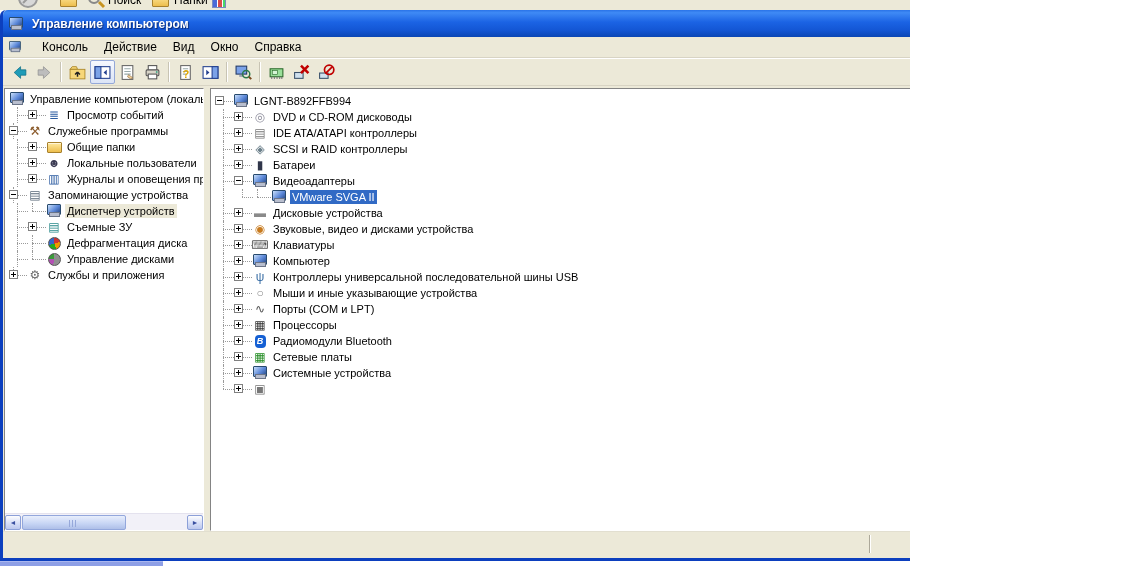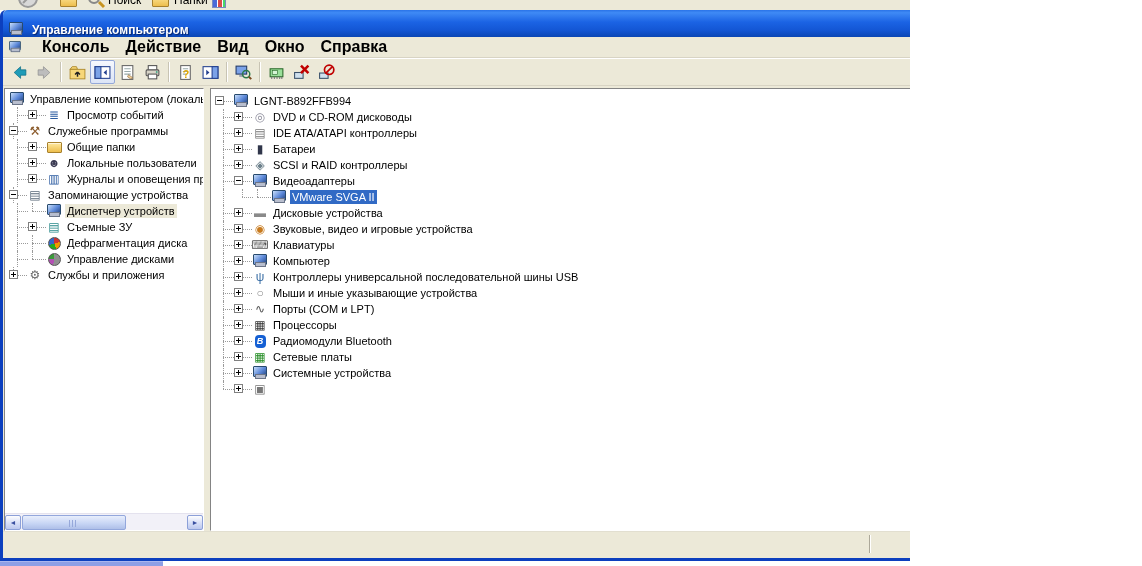--- a/index.html
+++ b/index.html
@@ -22,36 +22,36 @@
   .bg-file { position:absolute; left:2px; top:45px; font-size:11px; line-height:13px; }
   .bg-file-name { color:#000; }
   .bg-file-type, .bg-file-size { color:#808080; }
   .bg-bottom { position:absolute; left:0; top:561px; width:1142px; height:5px; background:#ffffff; }
   .bg-taskbar-frag { position:absolute; left:0; top:0; width:163px; height:5px; background:#8e9fe6; border-top:1px solid #aab6ee; }
 
   
   .window { position:absolute; left:0; top:10px; width:1090px; height:551px; background:#ece9d8;
     border-left:3px solid #0c3fbe; border-right:3px solid #0c3fbe; border-bottom:3px solid #0c3fbe;
     border-radius:6px 6px 0 0; }
-  .titlebar { position:relative; height:27px; border-radius:5px 5px 0 0; display:flex; align-items:flex-end; padding:0 4px 0 5px;
+  .titlebar { position:relative; height:27px; border-radius:5px 5px 0 0; display:flex; align-items:center; padding:0 4px 0 5px;
     background:linear-gradient(180deg,#2a73e8 0%,#3f8af5 10%,#1b63e4 45%,#1356d4 75%,#0a46b4 100%); }
   .title-text { color:#fff; font-size:12px; font-weight:bold; text-shadow:1px 1px 1px rgba(0,0,30,.55); margin-left:5px; flex:1;
     white-space:nowrap; overflow:hidden; }
   .tb-btns { display:flex; gap:2px; }
   .tbtn { width:21px; height:21px; border-radius:3px; border:1px solid rgba(255,255,255,.7); position:relative;
     background:linear-gradient(160deg,#8fb2f5 0%,#3a70e0 35%,#1d4fb8 75%,#1a48aa 100%); }
   .tbtn.min::after { content:""; position:absolute; left:4px; bottom:4px; width:8px; height:3px; background:#fff; }
   .tbtn.max::after { content:""; position:absolute; left:4px; top:4px; width:10px; height:10px; border:2px solid #fff; border-top-width:3px; }
   .tbtn.close { background:linear-gradient(160deg,#f5a988 0%,#e0603a 35%,#c43d18 75%,#aa3210 100%); color:#fff;
     font-size:14px; font-weight:bold; text-align:center; line-height:18px; }
 
   .menubar { position:relative; height:21px; background:#ece9d8; display:flex; align-items:center; padding:0 2px 0 4px;
     border-bottom:1px solid #d8d4c4; }
   .menu-items { display:flex; flex:1; margin-left:8px; }
-  .menu-item { font-size:16px; color:#000; padding:3px 8px;font-weight:bold; }
+  .menu-item { font-size:12px; color:#000; padding:3px 8px; }
   .mdi-btns { display:flex; gap:1px; margin-right:2px; }
   .cbtn { width:16px; height:14px; background:#ece9d8; border:1px solid; border-color:#fff #716f64 #716f64 #fff; position:relative; }
   .cbtn.cmin::after { content:""; position:absolute; left:3px; bottom:2px; width:7px; height:2px; background:#3a3a3a; }
   .cbtn.crest::before { content:""; position:absolute; left:5px; top:2px; width:6px; height:5px; border:1px solid #3a3a3a; border-top-width:2px; background:#ece9d8; }
   .cbtn.crest::after { content:""; position:absolute; left:2px; top:5px; width:6px; height:5px; border:1px solid #3a3a3a; border-top-width:2px; background:#ece9d8; }
   .cbtn.cclose { color:#8a887c; font-size:12px; font-weight:bold; text-align:center; line-height:11px; }
 
   .toolbar { height:28px; background:#ece9d8; display:flex; align-items:center; padding:0 4px;
     border-top:1px solid #fff; border-bottom:1px solid #d8d4c4; }
   .tb-button { width:25px; height:24px; display:flex; align-items:center; justify-content:center; border:1px solid transparent; border-radius:2px; }
@@ -372,30 +372,30 @@
                 <span class="expbox plus"></span>
               </span>
               <span class="ic glyph" style="--g: &quot;▤&quot;; --c: #777777;"></span>
               <span class="tree-label">IDE ATA/ATAPI контроллеры</span>
             </div>
             <div class="tree-row">
               <span class="seg vlf hl"></span>
               <span class="boxcol hl">
                 <span class="expbox plus"></span>
               </span>
+              <span class="ic glyph" style="--g: &quot;◈&quot;; --c: #6b7f8a;"></span>
+              <span class="tree-label">SCSI и RAID контроллеры</span>
+            </div>
+            <div class="tree-row">
+              <span class="seg vlf hl"></span>
+              <span class="boxcol hl">
+                <span class="expbox plus"></span>
+              </span>
               <span class="ic glyph" style="--g: &quot;▮&quot;; --c: #30364a;"></span>
               <span class="tree-label">Батареи</span>
-            </div>
-            <div class="tree-row">
-              <span class="seg vlf hl"></span>
-              <span class="boxcol hl">
-                <span class="expbox plus"></span>
-              </span>
-              <span class="ic glyph" style="--g: &quot;◈&quot;; --c: #6b7f8a;"></span>
-              <span class="tree-label">SCSI и RAID контроллеры</span>
             </div>
             <div class="tree-row">
               <span class="seg vlf hl"></span>
               <span class="boxcol hl">
                 <span class="expbox"></span>
               </span>
               <span class="ic mon"></span>
               <span class="tree-label">Видеоадаптеры</span>
             </div>
             <div class="tree-row">
@@ -412,21 +412,21 @@
               </span>
               <span class="ic glyph" style="--g: &quot;▬&quot;; --c: #8a8a8a;"></span>
               <span class="tree-label">Дисковые устройства</span>
             </div>
             <div class="tree-row">
               <span class="seg vlf hl"></span>
               <span class="boxcol hl">
                 <span class="expbox plus"></span>
               </span>
               <span class="ic glyph" style="--g: &quot;◉&quot;; --c: #c77a1e;"></span>
-              <span class="tree-label">Звуковые, видео и игровые устройства</span>
+              <span class="tree-label">Звуковые, видео и дисками устройства</span>
             </div>
             <div class="tree-row">
               <span class="seg vlf hl"></span>
               <span class="boxcol hl">
                 <span class="expbox plus"></span>
               </span>
               <span class="ic glyph" style="--g: &quot;⌨&quot;; --c: #555555;"></span>
               <span class="tree-label">Клавиатуры</span>
             </div>
             <div class="tree-row">

